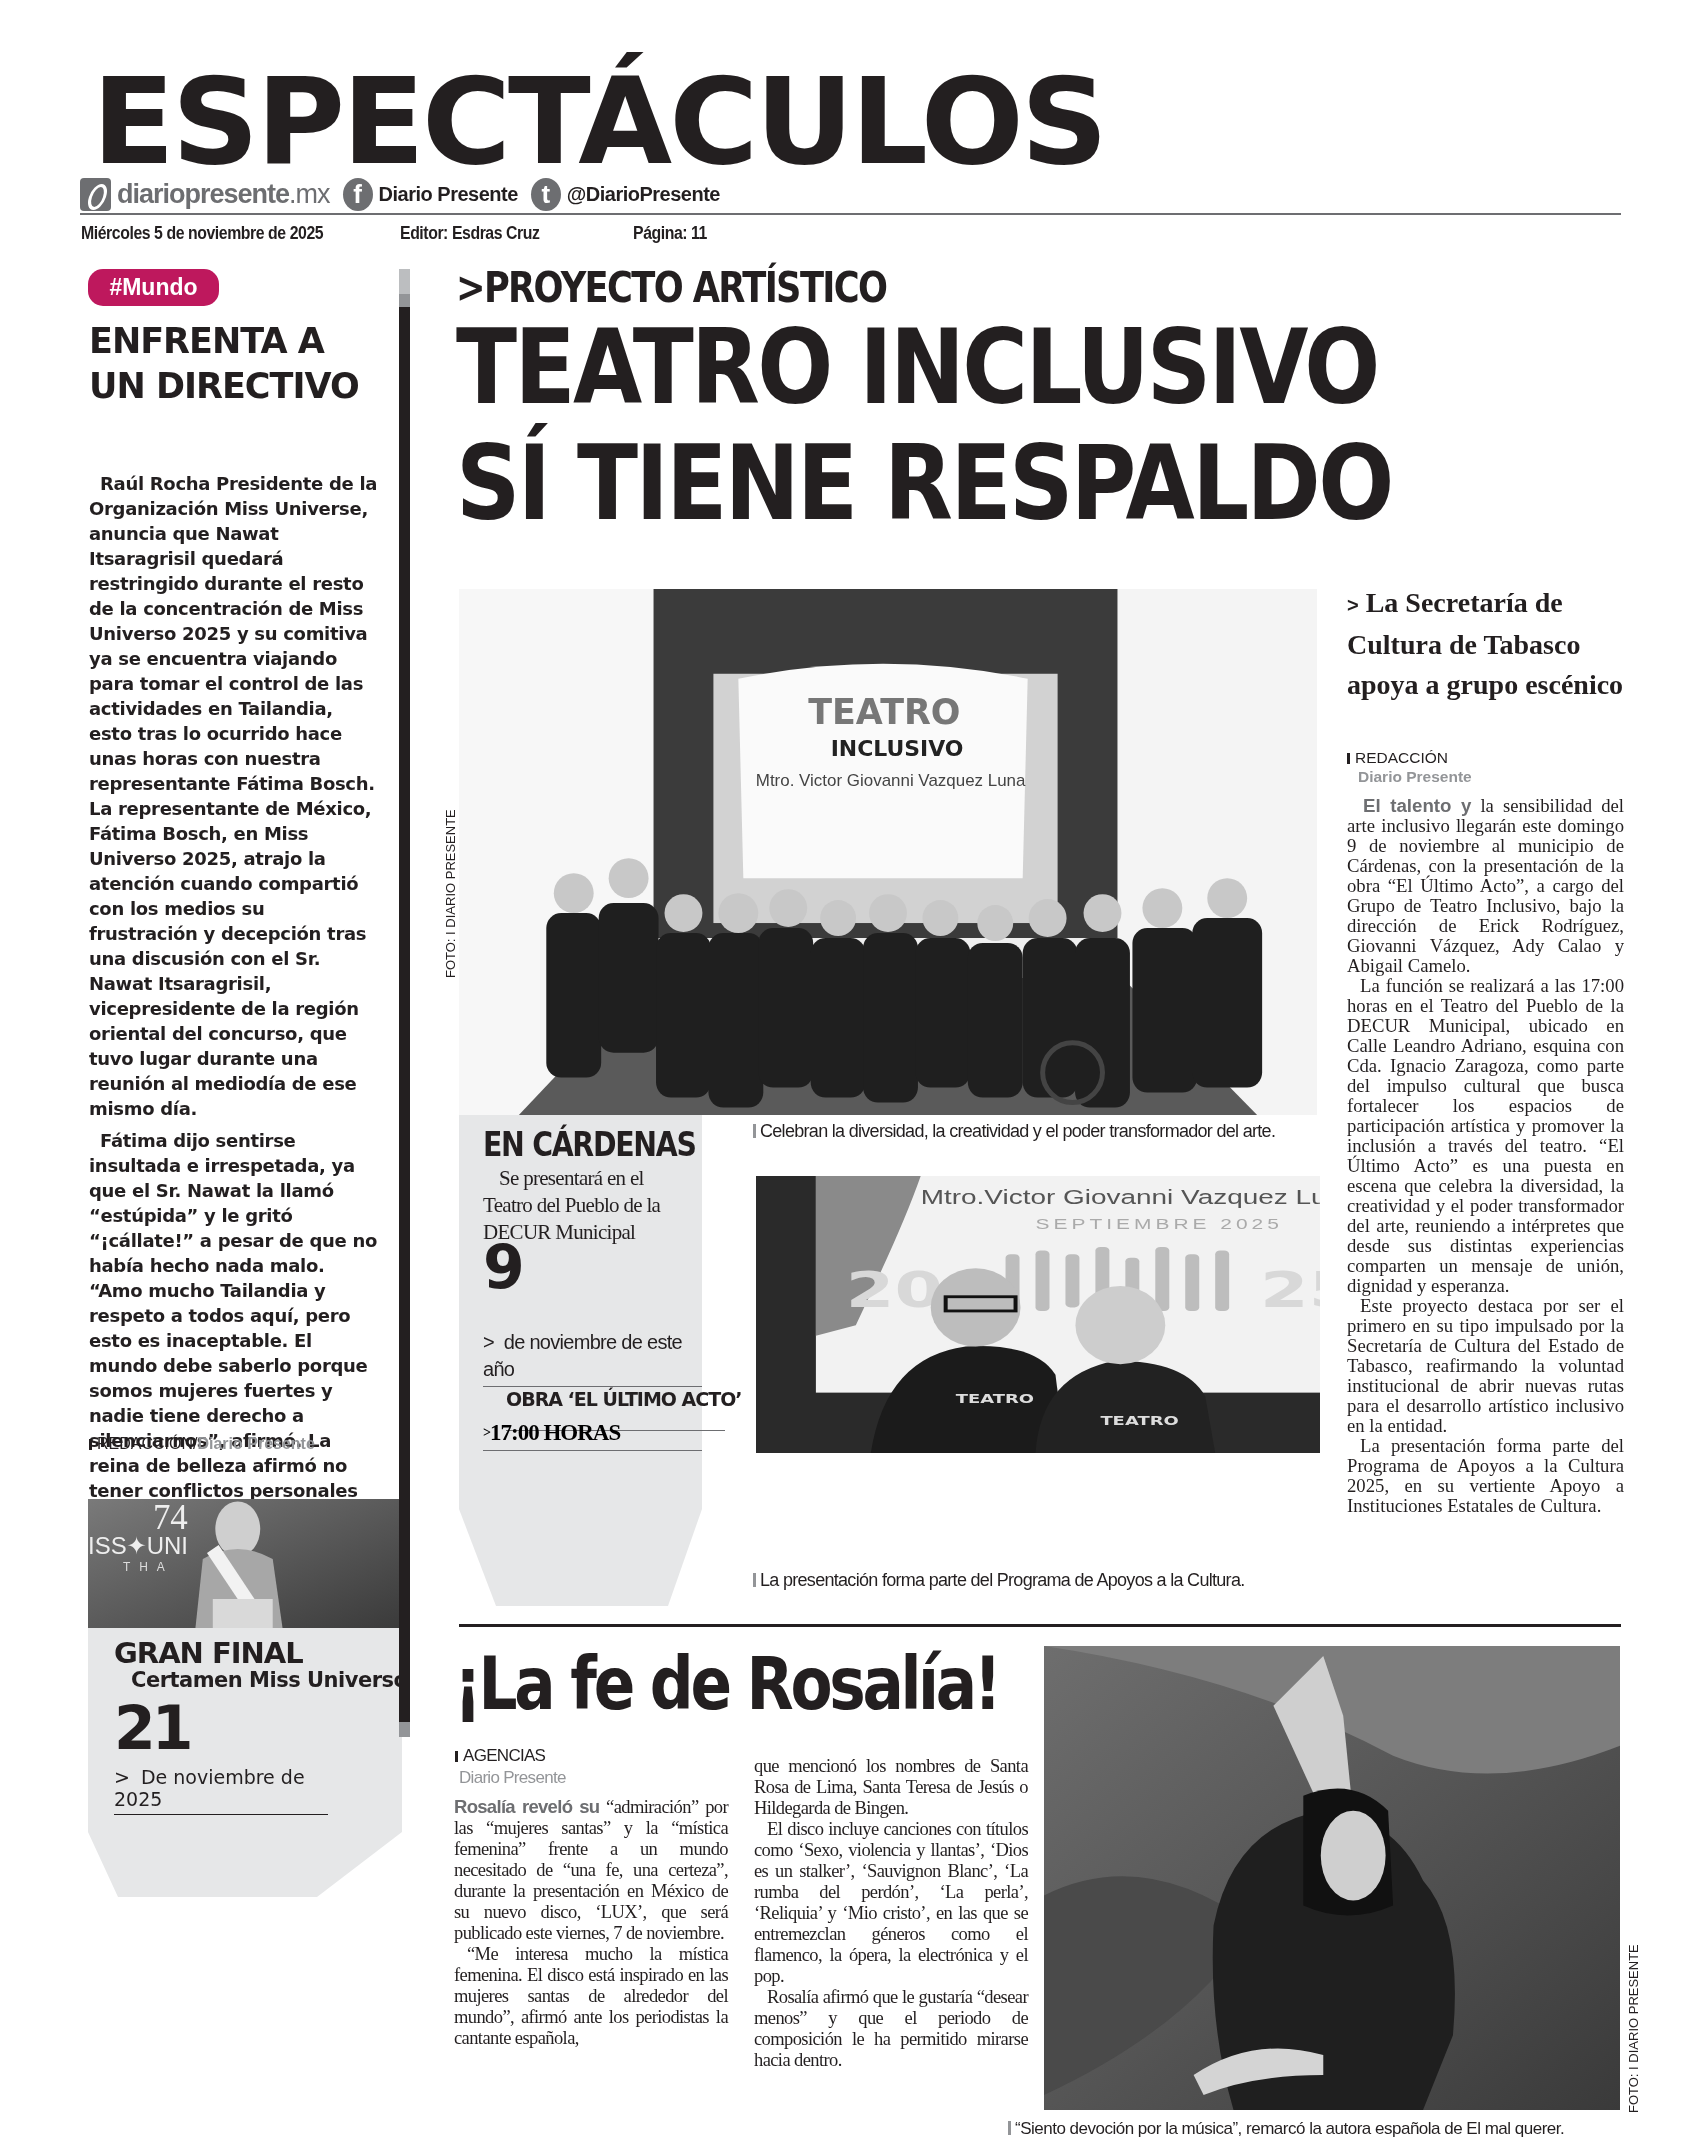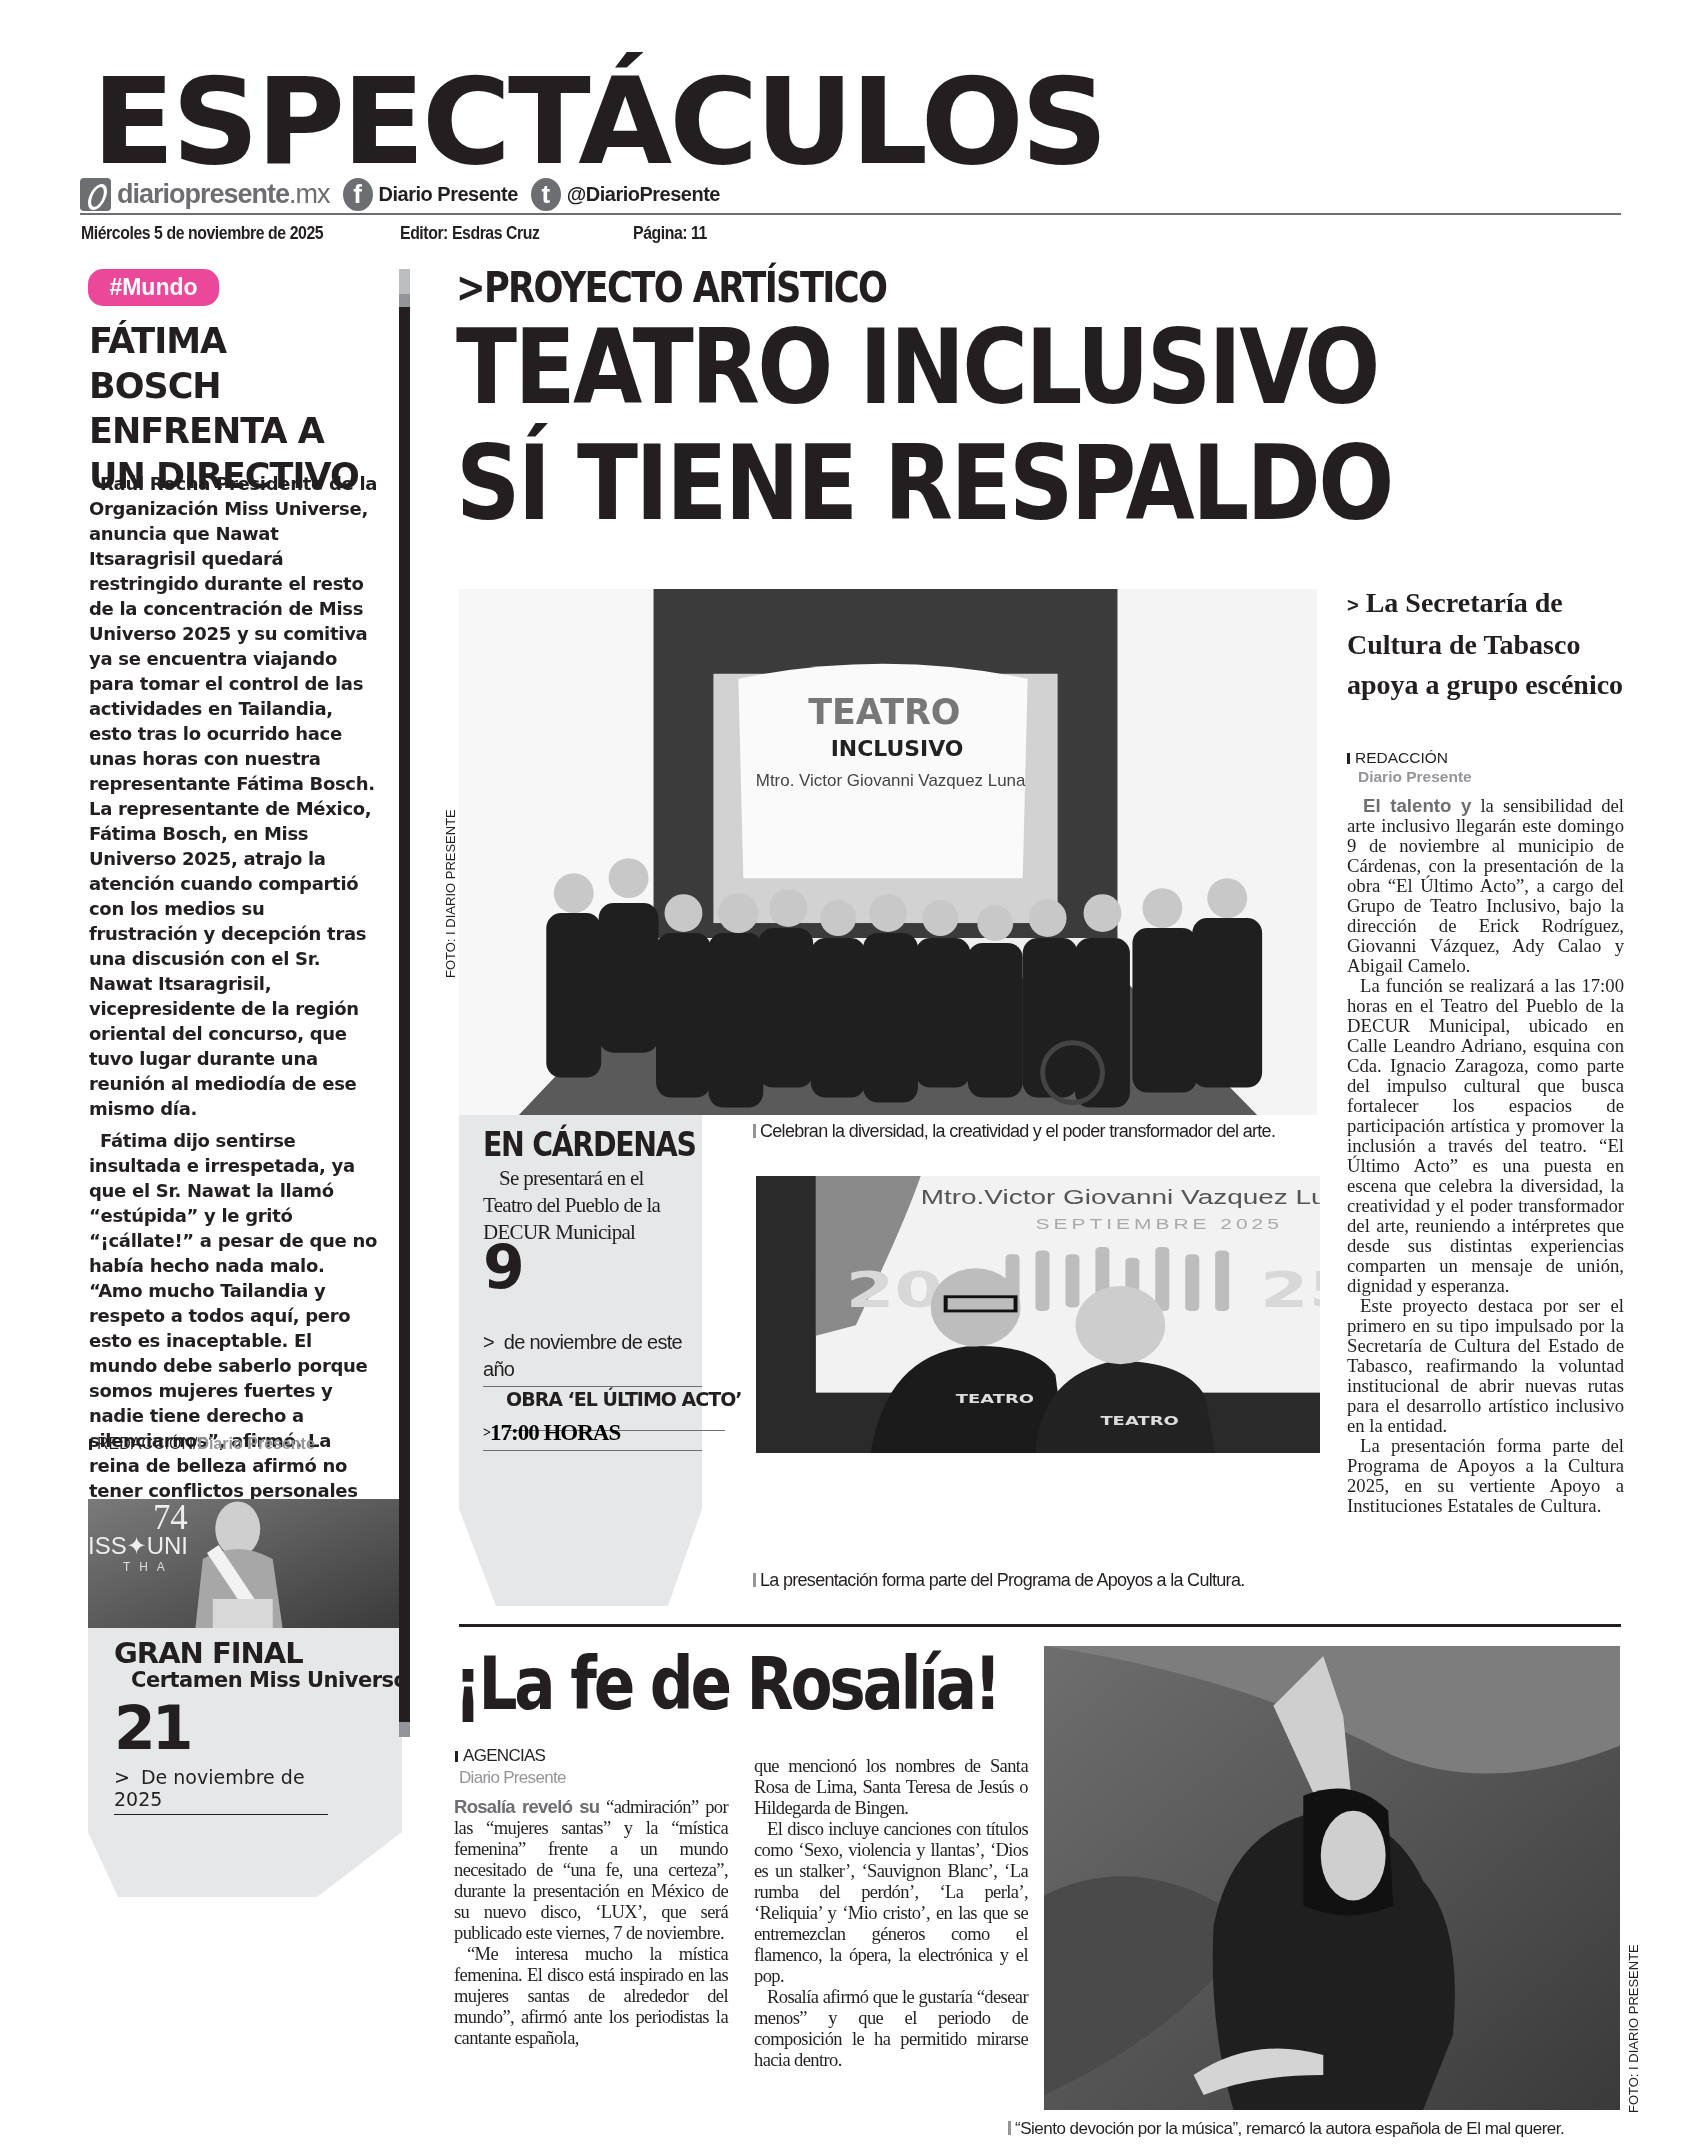--- a/index.html
+++ b/index.html
@@ -19,21 +19,21 @@
   .logo-mark { width: 31px; height: 33px; background: #6d6e71; border-radius: 4px; position: relative; }
   .logo-mark::after { content: ""; position: absolute; left: 9px; top: 6px; width: 11px; height: 20px; border: 3.5px solid #fff; border-radius: 50%; transform: skewX(-18deg); }
   .site-text { font-family: "Liberation Sans", sans-serif; font-weight: 700; font-size: 27px; color: #6d6e71; letter-spacing: -1px; }
   .site-tld { font-weight: 400; }
   .fb-icon, .tw-icon { width: 30px; height: 33px; border-radius: 50%; background: #6d6e71; color: #fff; font-weight: 700; font-size: 26px; display: flex; align-items: center; justify-content: center; font-family: "Liberation Sans", sans-serif; }
   .social-label { font-weight: 700; font-size: 20px; color: #231f20; letter-spacing: -0.5px; }
   .masthead-rule { left: 80px; top: 213px; width: 1541px; height: 2px; background: #6d6e71; }
   .dateline { top: 223px; height: 25px; font-weight: 700; font-size: 18px; color: #231f20; letter-spacing: -0.5px; transform: scaleX(0.88); transform-origin: left center; }
 
   
-  .tag-pill { left: 88px; top: 269px; width: 131px; height: 37px; border-radius: 15px; background: #ec4899; color: #fff; font-weight: 700; font-size: 23px; display: flex; align-items: center; justify-content: center; }
+  .tag-pill { left: 88px; top: 269px; width: 131px; height: 37px; border-radius: 15px; background: #be185d; color: #fff; font-weight: 700; font-size: 23px; display: flex; align-items: center; justify-content: center; }
   .left-headline { left: 89px; top: 319px; width: 279px; font-family: "DejaVu Sans", sans-serif; font-weight: 900; font-size: 35px; line-height: 45px; letter-spacing: -1px; color: #231f20; }
   .left-body { left: 89px; top: 471px; width: 289px; font-family: "DejaVu Sans", sans-serif; font-size: 18px; line-height: 25px; color: #231f20; letter-spacing: -0.3px; font-weight: 600; }
   .left-body p { text-indent: 11px; }
   .left-body p + p { margin-top: 7px; }
   .byline-left { left: 89px; top: 1435px; font-size: 16px; color: #231f20; }
   .byline-bar { display: inline-block; width: 3px; height: 11px; background: #231f20; margin-right: 5px; vertical-align: middle; }
   .grey-text { color: #939598; font-weight: 700; }
 
   
   .miss-photo { left: 88px; top: 1499px; width: 312px; height: 130px; }
@@ -125,21 +125,20 @@
     <span class="social-label">@DiarioPresente</span>
   </div>
 </div>
 <div class="abs masthead-rule"></div>
 <div class="abs dateline" style="left:81px;">Miércoles 5 de noviembre de 2025</div>
 <div class="abs dateline" style="left:400px;">Editor: Esdras Cruz</div>
 <div class="abs dateline" style="left:633px;">Página: 11</div>
 
 <div class="abs tag-pill">#Mundo</div>
 <div class="abs left-headline">
-  <div>FÁTIMA BOSCH</div>
   <div>ENFRENTA A</div>
   <div>UN DIRECTIVO</div>
 </div>
 <div class="abs left-body">
   <p>Raúl Rocha Presidente de la Organización Miss Universe, anuncia que Nawat Itsaragrisil quedará restringido durante el resto de la concentración de Miss Universo 2025 y su comitiva ya se encuentra viajando para tomar el control de las actividades en Tailandia, esto tras lo ocurrido hace unas horas con nuestra representante Fátima Bosch. La representante de México, Fátima Bosch, en Miss Universo 2025, atrajo la atención cuando compartió con los medios su frustración y decepción tras una discusión con el Sr. Nawat Itsaragrisil, vicepresidente de la región oriental del concurso, que tuvo lugar durante una reunión al mediodía de ese mismo día.</p>
   <p>Fátima dijo sentirse insultada e irrespetada, ya que el Sr. Nawat la llamó “estúpida” y le gritó “¡cállate!” a pesar de que no había hecho nada malo. “Amo mucho Tailandia y respeto a todos aquí, pero esto es inaceptable. El mundo debe saberlo porque somos mujeres fuertes y nadie tiene derecho a silenciarnos”, afirmó. La reina de belleza afirmó no tener conflictos personales con el equipo de producción.</p>
 </div>
 <div class="abs byline-left">
   <span class="byline-bar"></span><span>REDACCIÓN/</span><span class="grey-text">Diario Presente</span>
 </div>

